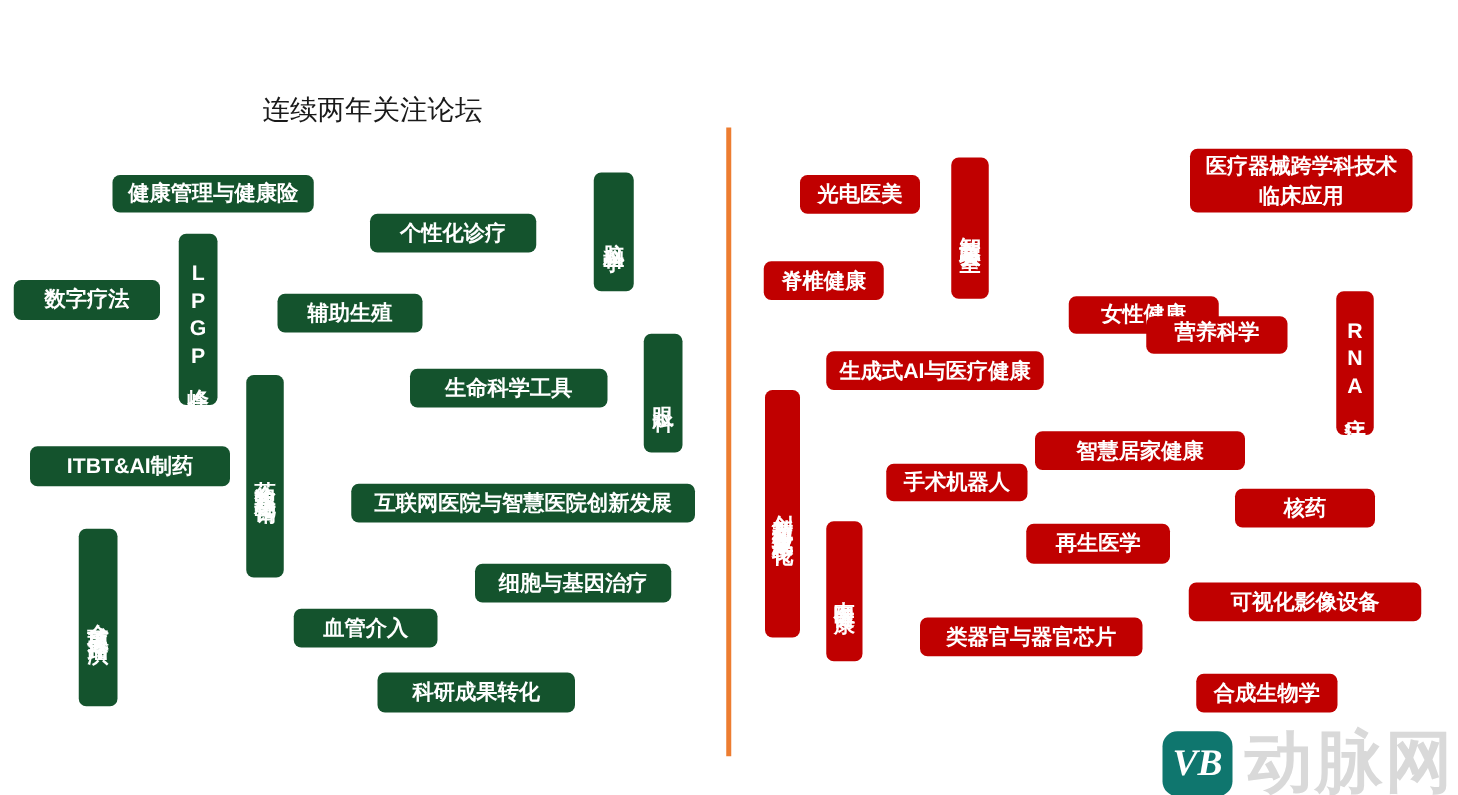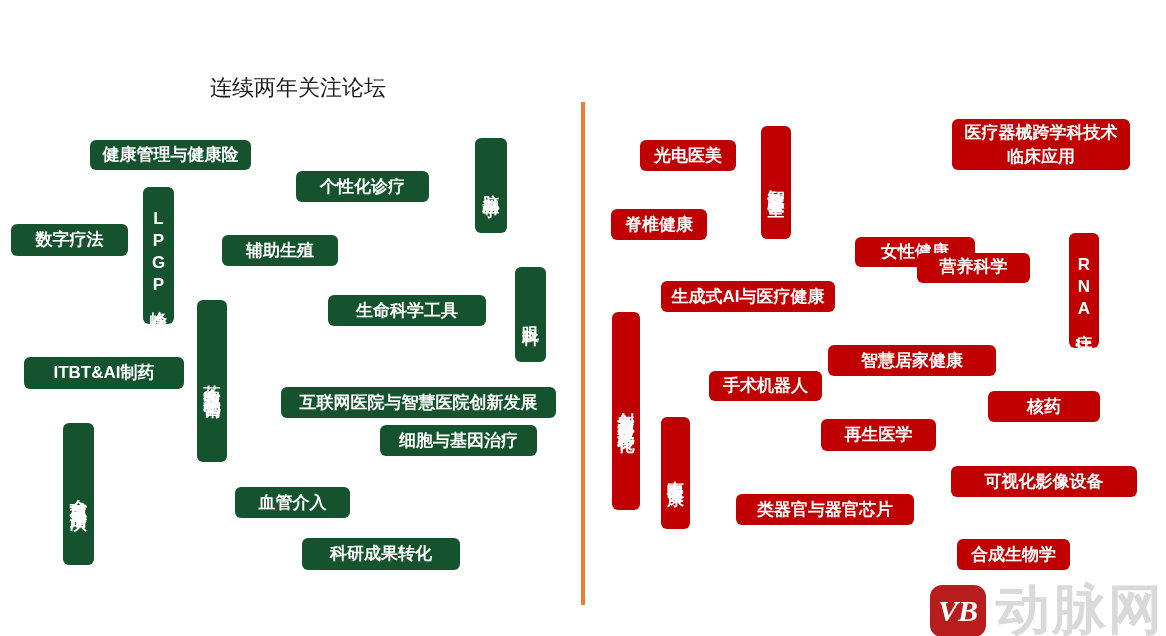--- a/index.html
+++ b/index.html
@@ -17,21 +17,21 @@
     color:#ffffff;font-weight:bold;font-size:17px;border-radius:6px;
     text-align:center;white-space:pre-line;line-height:1.4;box-sizing:border-box;
   }
   .blue{background:#14532d;}
   .red{background:#C00000;}
   .vertical{writing-mode:vertical-rl;text-orientation:upright;letter-spacing:3px;line-height:1;}
   .watermark{
     position:absolute;left:930px;top:574px;display:flex;align-items:center;gap:10px;
   }
   .wm-logo{
-    width:56px;height:52px;background:#b91c1c;border-radius:12px;
+    width:56px;height:52px;background:#0f766e;border-radius:12px;
     display:flex;align-items:center;justify-content:center;
     color:#ffffff;font-size:30px;font-weight:900;font-style:italic;
     font-family:"Liberation Serif","DejaVu Serif",serif;
   }
   .wm-text{
     color:#d9d9d9;font-size:54px;font-weight:900;letter-spacing:2px;white-space:nowrap;
   }
 </style>
 </head>
 <body>
@@ -49,21 +49,21 @@
     <div class="tag blue vertical" style="left:475px;top:138px;width:32px;height:95px;">脑科学</div>
     <div class="tag blue vertical" style="left:143px;top:187px;width:31px;height:137px;">LPGP峰会</div>
     <div class="tag blue" style="left:11px;top:224px;width:117px;height:32px;text-align:center;">数字疗法</div>
     <div class="tag blue" style="left:222px;top:235px;width:116px;height:31px;">辅助生殖</div>
     <div class="tag blue" style="left:328px;top:295px;width:158px;height:31px;">生命科学工具</div>
     <div class="tag blue vertical" style="left:515px;top:267px;width:31px;height:95px;">眼科</div>
     <div class="tag blue vertical" style="left:197px;top:300px;width:30px;height:162px;">药企数字化营销</div>
     <div class="tag blue" style="left:24px;top:357px;width:160px;height:32px;">ITBT&amp;AI制药</div>
     <div class="tag blue" style="left:281px;top:387px;width:275px;height:31px;">互联网医院与智慧医院创新发展</div>
     <div class="tag blue vertical" style="left:63px;top:423px;width:31px;height:142px;">全球项目路演</div>
-    <div class="tag blue" style="left:380px;top:425px;width:157px;height:31px;">细胞与基因治疗</div>
+    <div class="tag blue" style="left:380px;top:451px;width:157px;height:31px;">细胞与基因治疗</div>
     <div class="tag blue" style="left:235px;top:487px;width:115px;height:31px;">血管介入</div>
     <div class="tag blue" style="left:302px;top:538px;width:158px;height:32px;">科研成果转化</div>
   </div>
 
   <div>
     <div class="tag red" style="left:640px;top:140px;width:96px;height:31px;">光电医美</div>
     <div class="tag red vertical" style="left:761px;top:126px;width:30px;height:113px;">智慧实验室</div>
     <div class="tag red" style="left:952px;top:119px;width:178px;height:51px;">医疗器械跨学科技术
 临床应用</div>
     <div class="tag red" style="left:611px;top:209px;width:96px;height:31px;">脊椎健康</div>

